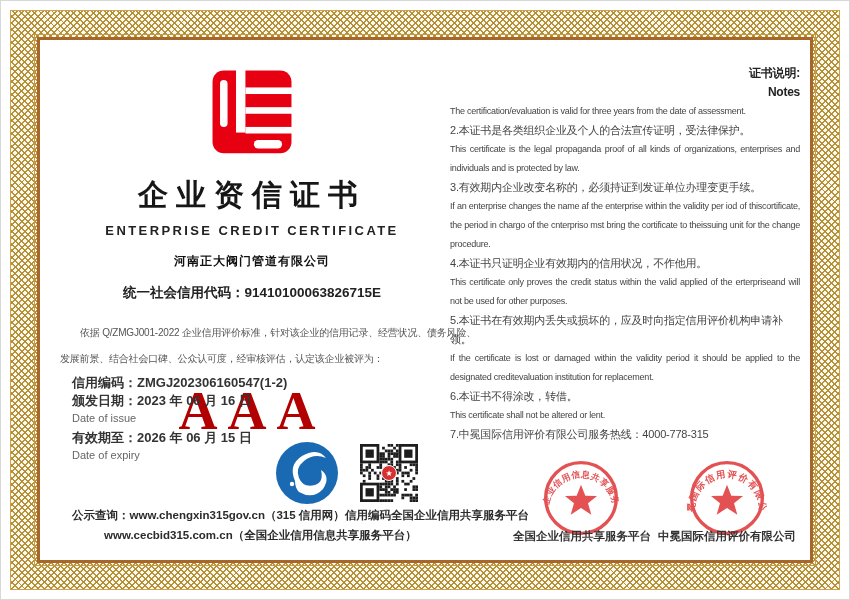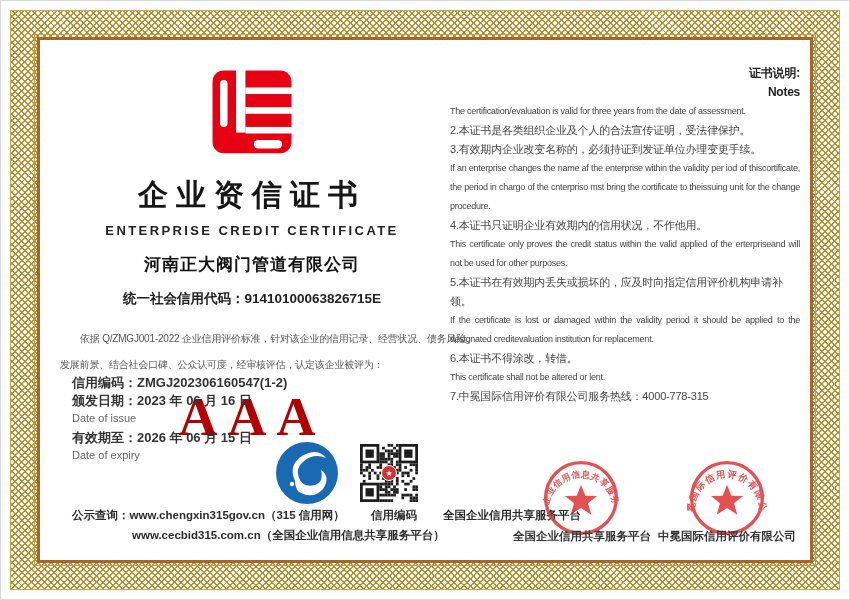--- a/index.html
+++ b/index.html
@@ -25,42 +25,42 @@
     outline:1px solid #c79b3f;
     outline-offset:2px;
   }
 
   .left-col { position:absolute; left:20px; top:16px; width:384px; text-align:center; }
 
   .logo-cn { width:94px; height:96px; margin:6px auto 6px; display:block; }
 
   .title-cn { font-size:30px; font-weight:700; color:#161616; letter-spacing:8px; margin-top:17px; white-space:nowrap; }
   .title-en { font-size:13px; font-weight:700; color:#222; letter-spacing:2.4px; margin-top:7px; white-space:nowrap; }
-  .company  { font-size:17px; font-weight:700; color:#111; letter-spacing:1px; margin-top:15px; white-space:nowrap; }
+  .company  { font-size:12px; font-weight:700; color:#111; letter-spacing:1px; margin-top:15px; white-space:nowrap; }
   .uscc     { font-size:13.5px; font-weight:600; color:#222; margin-top:14px; white-space:nowrap; }
 
   .statement { margin-top:18px; text-align:left; color:#555; }
   .statement p { font-size:10px; letter-spacing:-0.2px; line-height:26px; white-space:nowrap; }
   .statement p.ind { text-indent:2em; }
 
   .rating { font-family:"Liberation Serif", serif; font-size:54px; font-weight:700; color:#b20000; letter-spacing:10px; margin-top:8px; }
 
   .fields { position:absolute; left:32px; top:334px; text-align:left; }
   .f-cn { font-size:13px; font-weight:600; color:#333; line-height:18px; white-space:nowrap; }
   .f-en { font-size:11px; color:#666; line-height:16px; margin-bottom:3px; }
 
   .blue-logo { position:absolute; left:234px; top:400px; width:66px; height:66px; }
   .qr { position:absolute; left:320px; top:404px; width:58px; height:58px; }
   .qr svg { display:block; }
   .qr-emblem { position:absolute; left:50%; top:50%; width:16px; height:16px; margin:-8px 0 0 -8px;
                background:#d63031; border:1px solid #fff; border-radius:50%;
                color:#fff; font-size:8px; line-height:15px; text-align:center; }
 
-  .footer1 { position:absolute; left:32px; top:468px; display:flex; gap:26px; font-size:11.5px; font-weight:600; color:#2b2b2b; white-space:nowrap; }
-  .footer2 { position:absolute; left:92px; top:488px; font-size:11.5px; font-weight:600; color:#2b2b2b; white-space:nowrap; }
+  .footer1 { position:absolute; left:32px; top:468px; display:flex; font-size:11.5px; font-weight:600; color:#2b2b2b; white-space:nowrap; }
+  .footer2 { position:absolute; left:64px; top:488px; font-size:11.5px; font-weight:600; color:#2b2b2b; white-space:nowrap; }
 
   .notes { position:absolute; left:410px; top:24px; width:350px; }
   .note-line { color:#444; margin:0; }
   .note-cn { font-size:11px; line-height:19px; letter-spacing:-0.2px; }
   .note-en { font-size:9px;  line-height:19px; letter-spacing:-0.25px; text-align:justify; }
   .note-bold { font-weight:700; font-size:12px; color:#222;text-align:right; }
 
   .seal { position:absolute; width:80px; height:80px; }
   .seal-1 { left:501px; top:418px; }
   .seal-2 { left:647px; top:418px; }
@@ -284,20 +284,21 @@
       <span>信用编码</span>
       <span>全国企业信用共享服务平台</span>
     </div>
     <div class="footer2">www.cecbid315.com.cn（全国企业信用信息共享服务平台）</div>
 
     <div class="notes">
         <p class="note-line note-cn note-bold">证书说明:</p>
         <p class="note-line note-en note-bold">Notes</p>
         <p class="note-line note-en">The certification/evaluation is valid for three years from the date of assessment.</p>
         <p class="note-line note-cn">2.本证书是各类组织企业及个人的合法宣传证明，受法律保护。</p>
+        <p class="note-line note-en">This certificate is the legal propaganda proof of all kinds of organizations, enterprises and individuals and is protected by law.</p>
         <p class="note-line note-cn">3.有效期内企业改变名称的，必须持证到发证单位办理变更手续。</p>
         <p class="note-line note-en">If an enterprise changes the name af the enterprise within the validity per iod of thiscortificate, the period in chargo of the cnterpriso mst bring the cortificate to theissuing unit for the change procedure.</p>
         <p class="note-line note-cn">4.本证书只证明企业有效期内的信用状况，不作他用。</p>
         <p class="note-line note-en">This certificate only proves the credit status within the valid applied of the erterpriseand will not be used for other purposes.</p>
         <p class="note-line note-cn">5.本证书在有效期内丢失或损坏的，应及时向指定信用评价机构申请补领。</p>
         <p class="note-line note-en">If the certificate is lost or damaged within the validity period it should be applied to the designated creditevaluation institution for replacement.</p>
         <p class="note-line note-cn">6.本证书不得涂改，转借。</p>
         <p class="note-line note-en">This certificate shall not be altered or lent.</p>
         <p class="note-line note-cn">7.中冕国际信用评价有限公司服务热线：4000-778-315</p>
       </div>

